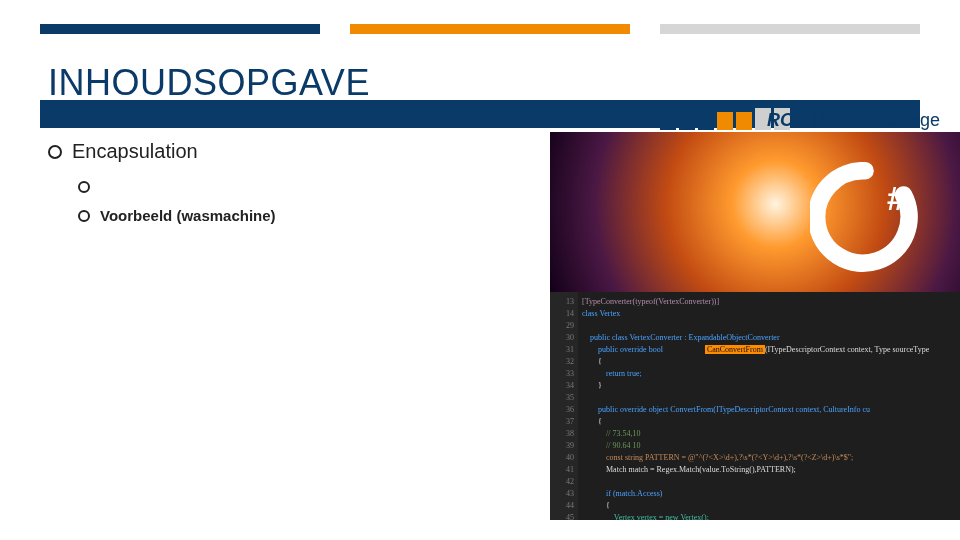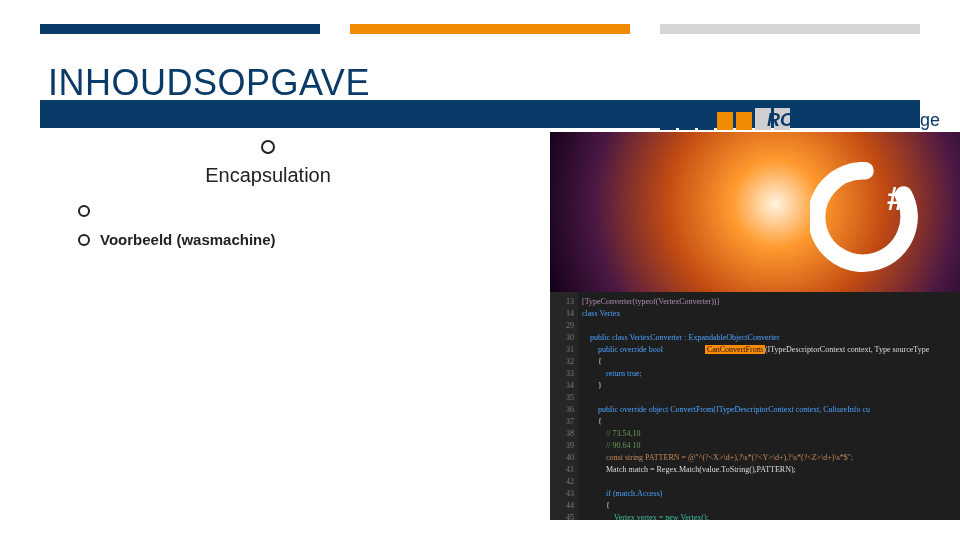--- a/index.html
+++ b/index.html
@@ -26,21 +26,21 @@
   .lb { width: 18px; }
   .lb.ng { background:#0a3a68; height:26px; }
   .lb.og { background:#f08a00; height:18px; }
   .lb.gg { background:#cfcfcf; height:22px; }
   .logo-text { position: absolute; right: 10px; top: 6px; font-size: 18px; color:#0a3a68; font-weight: 700; }
   .logo-text .roc { font-style: italic; }
   .logo-text .hc  { font-weight: 400; }
 
   
   .content { position: absolute; left: 48px; top: 140px; width: 440px; }
-  .b1 { display:flex; align-items:center; gap:10px; margin-bottom: 18px; flex-direction: column; }
+  .b1 { display:flex; align-items:center; gap:10px; margin-bottom: 18px; }
   .b1 .ring { width:14px; height:14px; border:2px solid #222; border-radius:50%; flex:0 0 auto; }
   .b1 .txt { font-size: 20px; color:#222; }
   .b2 { display:flex; align-items:center; gap:10px; margin: 14px 0 14px 30px; }
   .b2 .ring { width:12px; height:12px; border:2px solid #222; border-radius:50%; flex:0 0 auto; }
   .b2 .txt { font-size: 15px; font-weight: 700; color:#222; }
 
   
   .img-top { position: absolute; right: 0; top: 132px; width: 410px; height: 160px;
              background: radial-gradient(circle at 55% 45%, #fff4e0 0%, #ff9a2e 18%, #c24b12 45%, #4a1844 75%, #120018 100%); }
   .csharp-mark { position:absolute; right: 40px; top: 30px; width: 110px; height: 110px; display:flex; align-items:center; justify-content:center; }

